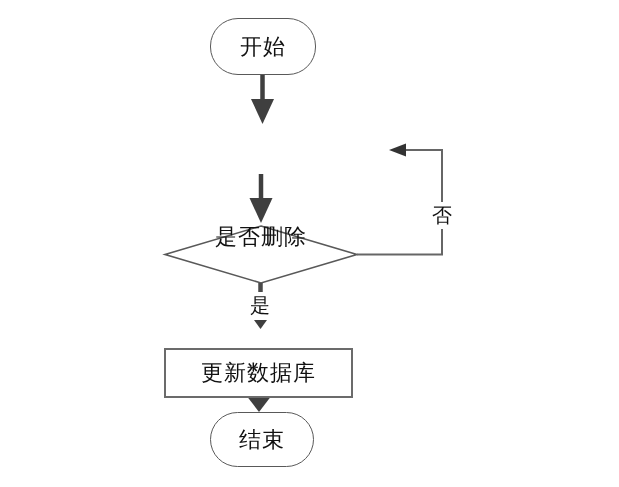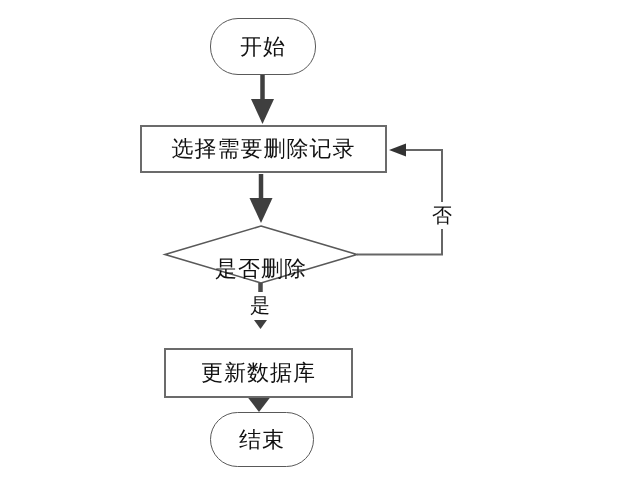--- a/index.html
+++ b/index.html
@@ -40,21 +40,21 @@
   .process {
     border: 2px solid #6b6b6b;
   }
   .node-start  { left: 210px; top: 18px;  width: 106px; height: 57px; }
   .node-select { left: 140px; top: 125px; width: 247px; height: 48px; }
   .node-update { left: 164px; top: 348px; width: 189px; height: 50px; }
   .node-end    { left: 210px; top: 412px; width: 104px; height: 55px; }
   .decision-text {
     position: absolute;
     left: 165px;
-    top: 255px;
+    top: 223px;
     width: 192px;
     height: 28px;
     display: flex;
     align-items: center;
     justify-content: center;
     font-size: 22px;
     letter-spacing: 1px;
   }
   .edge-label {
     position: absolute;
@@ -99,23 +99,20 @@
     <polygon points="254,320 267,320 260.5,329" fill="#3f3f3f"></polygon>
 
     <line x1="259" y1="379" x2="259" y2="399" stroke="#3f3f3f" stroke-width="4.5"></line>
     <polygon points="247.5,397 270.5,397 259,412" fill="#3f3f3f"></polygon>
   </svg>
 
   <div class="node terminator node-start">
     <span>开始</span>
   </div>
 
-  <div class="node process node-select">
-    <span>选择需要删除记录</span>
-  </div>
 
   <div class="decision-text">
     <span>是否删除</span>
   </div>
 
   <div class="node process node-update">
     <span>更新数据库</span>
   </div>
 
   <div class="node terminator node-end">

